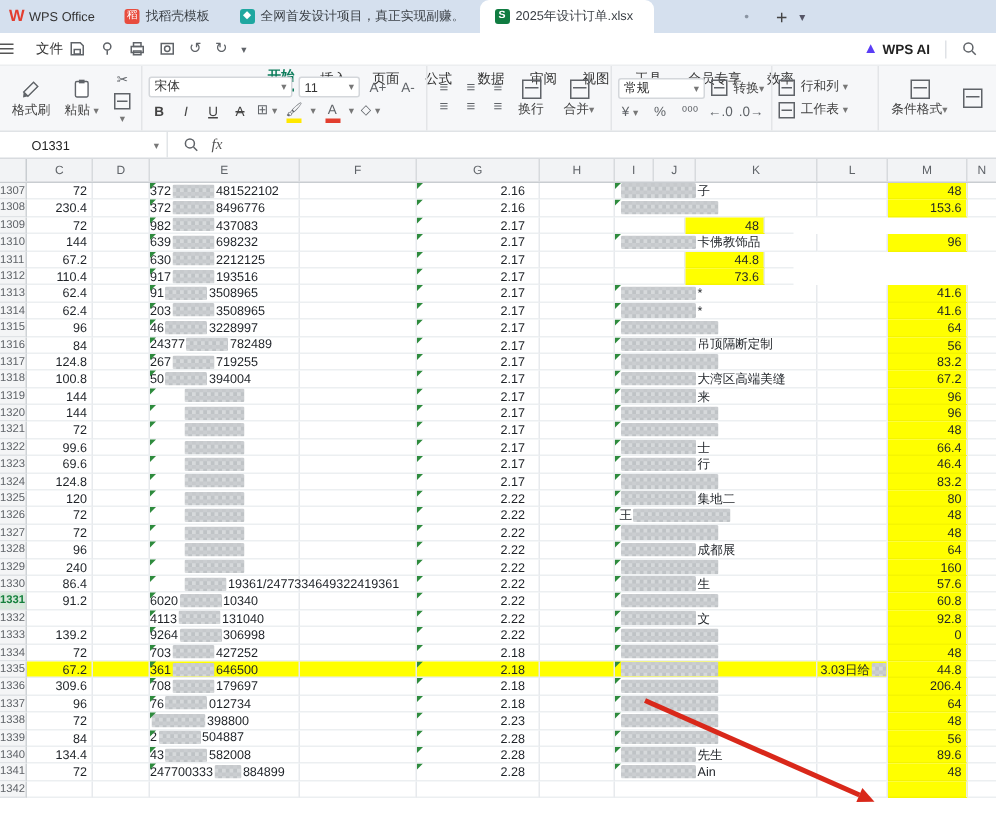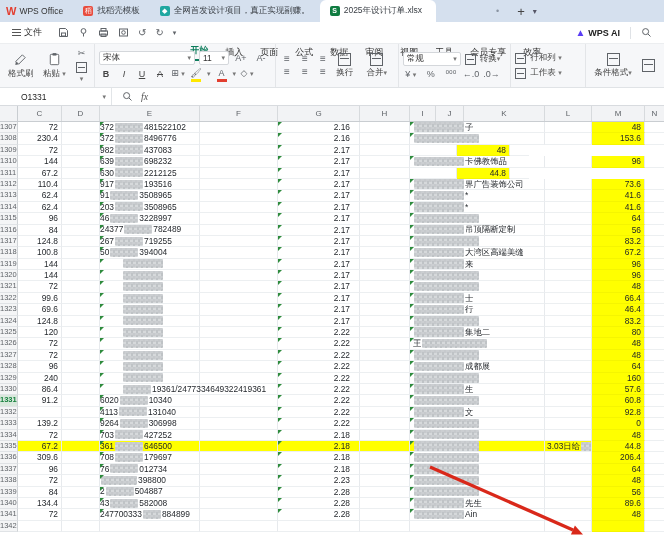--- a/index.html
+++ b/index.html
@@ -15,21 +15,21 @@
   .ticon.docer { background:#e84c3d; }
   .ticon.design { background:#1fa7a0; }
   .ticon.sheetf { background:#107c41; font-weight:bold; }
   .dtab.active { background:#fff; border-radius:6px 6px 0 0; height:22px; padding:0 14px 0 10px; }
   .tabdot { color:#8a94a2; margin-left:60px; font-size:9px; }
   .newtab { font-size:13px; color:#444; margin-left:18px; }
   .tabchev { font-size:8px; color:#556; margin-left:8px; }
 
   
   .menubar { height:22px; background:#fff; display:flex; align-items:center; font-size:9px; border-bottom:1px solid #eceef0; }
-  .hambtn { display:flex; align-items:center; gap:3px; padding:0 12px; color:#333; }
+  .hambtn { display:flex; align-items:center; gap:15px; padding:0 0; color:#333; }
   .hamic { width:9px; height:7px; border-top:1.5px solid #555; border-bottom:1.5px solid #555; position:relative; }
   .hamic:before { content:""; position:absolute; left:0; right:0; top:1.5px; height:1.5px; background:#555; }
   .qicons { display:flex; align-items:center; gap:9px; margin:0 14px 0 4px; color:#5f6368; }
   .qi { width:11px; height:11px; position:relative; }
   .qi svg { width:11px; height:11px; display:block; }
   .qchev { font-size:7px; color:#5f6368; }
   .menus { display:flex; align-items:center; gap:17px; }
   .menus span { color:#333;margin-top:40px; }
   .menus span.mactive { color:#0e7d5c; border-bottom:2px solid #0e7d5c; padding-bottom:2px; font-weight:bold; }
   .mright { margin-left:auto; display:flex; align-items:center; gap:10px; padding-right:12px; }
@@ -209,21 +209,21 @@
     </div>
   </div>
 
   <div class="tgroup" style="width:200px">
     <div class="vstack">
       <div class="trow">
         <div class="combo" style="width:96px">
             <span class="cv">宋体</span>
             <span class="chev">▾</span>
           </div>
-        <div class="combo" style="width:30px">
+        <div class="combo" style="width:41px">
             <span class="cv">11</span>
             <span class="chev">▾</span>
           </div>
         <span class="mini">A+</span>
         <span class="mini">A-</span>
       </div>
       <div class="trow">
         <span class="fmt b">B</span>
         <span class="fmt i">I</span>
         <span class="fmt u">U</span>
@@ -444,25 +444,20 @@
         <div class="gc wd"></div>
         <div class="gc we ecell">
           <span class="tri"></span>
           <span class="t">917</span>
           <span class="mos" style="width: 28px;"></span>
           <span class="t">193516</span>
         </div>
         <div class="gc wf"></div>
         <div class="gc wg num"><span class="tri"></span><span class="t">2.17</span></div>
         <div class="gc wh"></div>
-        <div class="gc wnm namecell">
-          <span class="tri"></span>
-          <span class="mos" style="width: 50px; height: 9.5px;"></span>
-          <span class="t">界广告装饰公司</span>
-        </div>
         <div class="gc wl lcell"></div>
         <div class="gc wm num ycol">73.6</div>
         <div class="gc wn"></div>
       </div>
       <div class="grow">
         <div class="gc whd rhdr">1313</div>
         <div class="gc wc num">62.4</div>
         <div class="gc wd"></div>
         <div class="gc we ecell">
           <span class="tri"></span>

